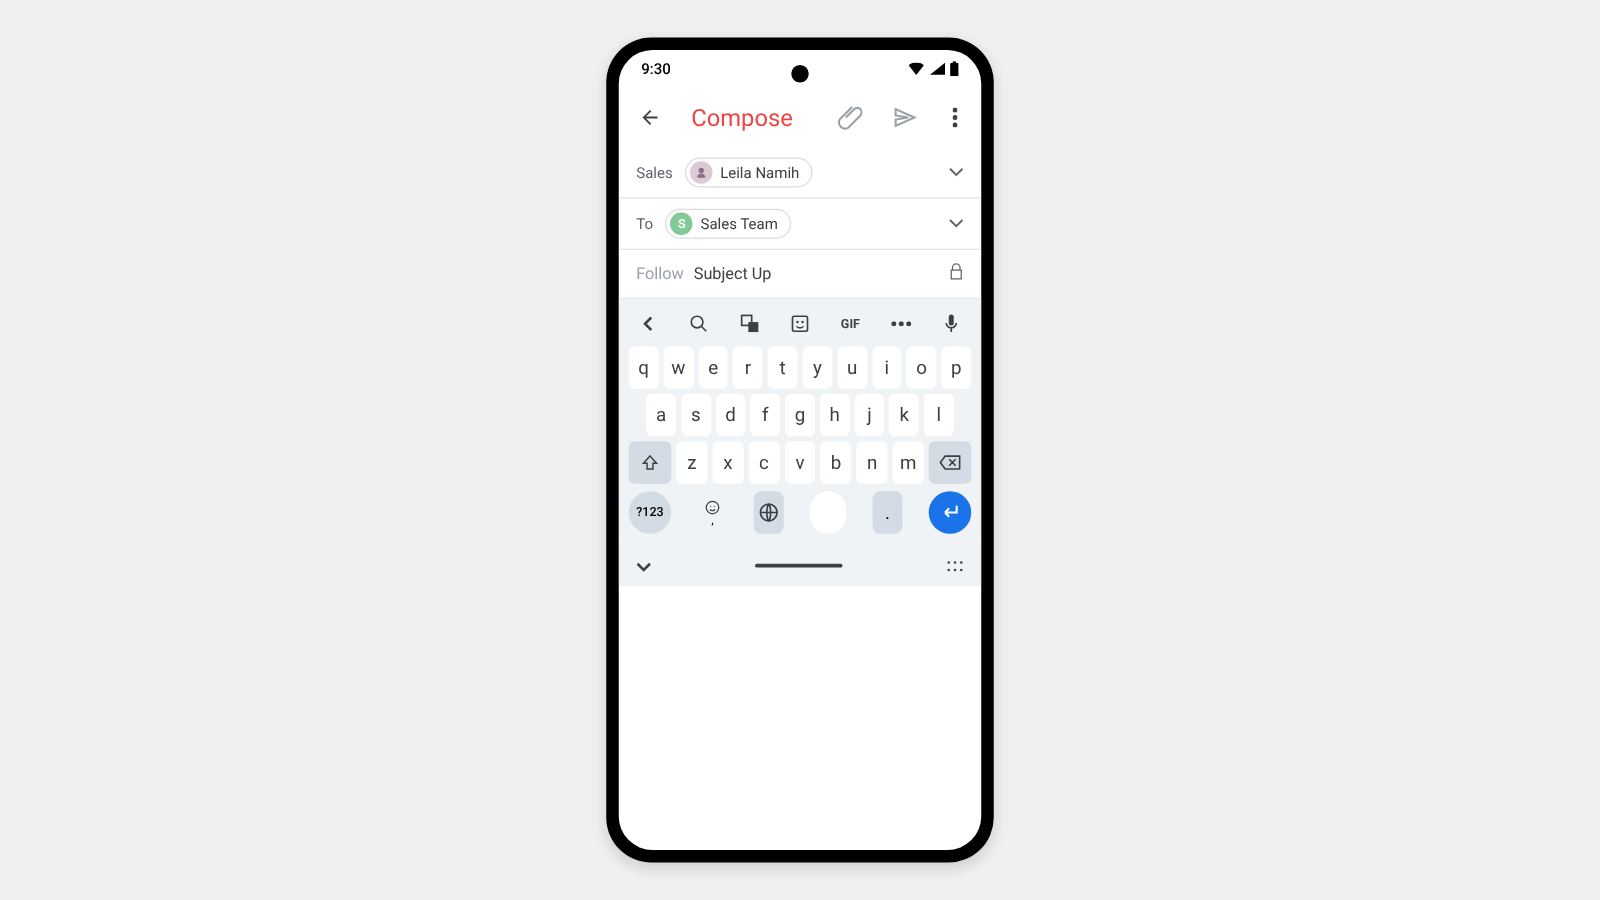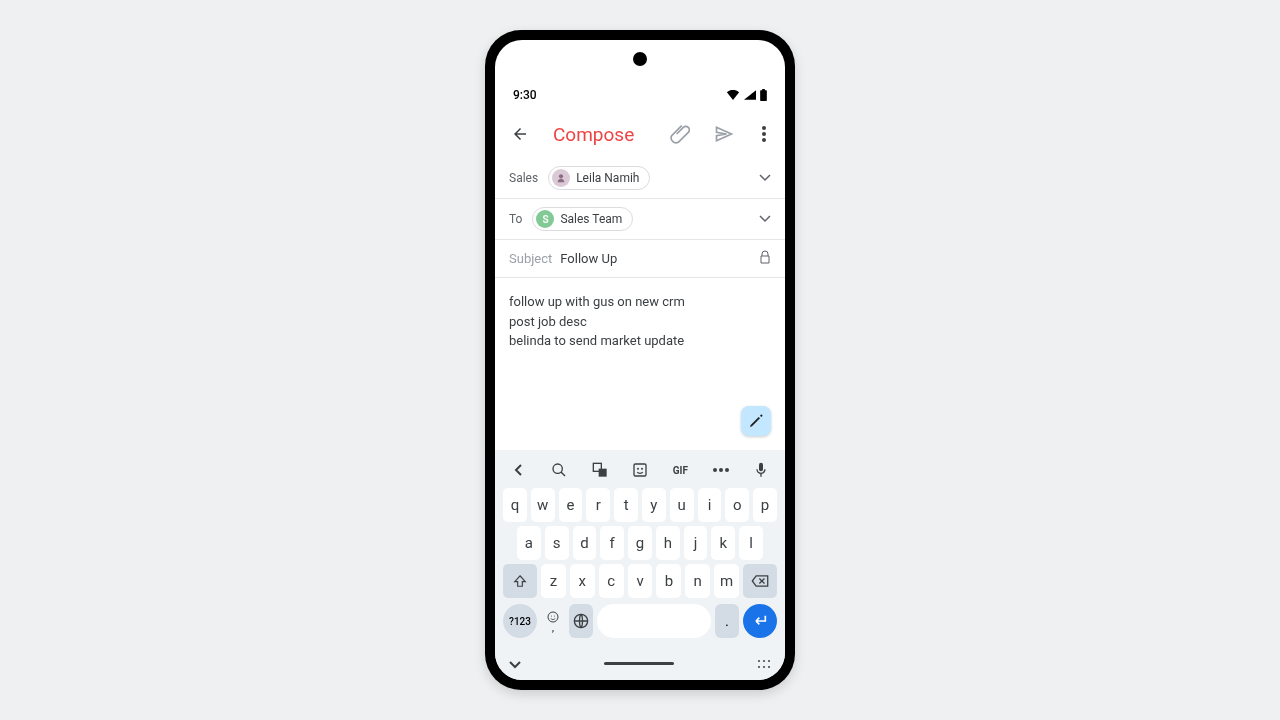--- a/index.html
+++ b/index.html
@@ -31,21 +31,20 @@
   position: relative;
 }
 .statusbar {
   height: 30px;
   display: flex;
   align-items: center;
   justify-content: space-between;
   padding: 0 18px;
   font-size: 12px;
   font-weight: 500;
-  margin-top: 40px;
 }
 .camera { position:absolute; top:12px; left:50%; transform:translateX(-50%); width:14px; height:14px; background:#000; border-radius:50%; }
 .status-icons { display:flex; gap:4px; align-items:center; }
 .appbar {
   height: 48px;
   display:flex;
   align-items:center;
   padding: 0 14px;
   gap: 22px;
 }
@@ -78,21 +77,21 @@
   position:relative;
 }
 .fab { position:absolute; right:14px; bottom:14px; width:30px; height:30px; background:#c2e7ff; border-radius:8px; display:flex; align-items:center; justify-content:center; box-shadow:0 1px 3px rgba(0,0,0,.2);}
 .keyboard { background:#eff3f6; padding: 4px 4px 8px; }
 .kb-top { display:flex; align-items:center; justify-content:space-between; padding:6px 10px; }
 .kb-top > * { width:20px; height:20px; display:flex; align-items:center; justify-content:center; }
 .kb-row { display:flex; gap:4px; padding:2px 4px; justify-content:center; }
 .key { flex:1; height:34px; background:#fff; border-radius:5px; display:flex; align-items:center; justify-content:center; font-size:15px; color:#3c4043; }
 .key.shade { background:#d3dce4; }
 .key.wide { flex:0 0 34px; }
-.bottom-row { display:flex; gap:4px; padding:4px 4px 0; align-items:center; }
+.bottom-row { display:flex; gap:21px; padding:4px 4px 0; align-items:center; }
 .numkey { flex:0 0 34px; height:34px; background:#d3dce4; border-radius:17px; display:flex; align-items:center; justify-content:center; font-size:10px; font-weight:500;}
 .emokey { flex:0 0 24px; height:34px; display:flex; align-items:center; justify-content:center; font-size:11px; flex-direction:column; line-height:0.9;}
 .globe { flex:0 0 24px; height:34px; background:#d3dce4; border-radius:6px; display:flex; align-items:center; justify-content:center;}
 .space { flex:1; height:34px; background:#fff; border-radius:17px; }
 .dot { flex:0 0 24px; height:34px; background:#d3dce4; border-radius:6px; display:flex; align-items:center; justify-content:center; font-size:15px;}
 .enter { flex:0 0 34px; height:34px; background:#1a73e8; border-radius:50%; display:flex; align-items:center; justify-content:center; color:#fff;}
 .navbar { height:34px; display:flex; align-items:center; justify-content:space-between; padding:0 14px; background:#eff3f6;}
 .handle { width:70px; height:3px; background:#3c4043; border-radius:2px; margin:0 auto;}
 .gif-label { font-size:10px; font-weight:700; color:#3c4043; }
 </style>
@@ -169,39 +168,29 @@
       <span>Sales Team</span>
     </div>
     <div class="chev">
       <svg width="12" height="8" viewBox="0 0 12 8">
             <path fill="none" stroke="#5f6368" stroke-width="1.5" d="M1 1l5 5 5-5"></path>
           </svg>
     </div>
   </div>
 
   <div class="subject-row">
-    <span class="subject-label">Subject</span>
-    <span class="subject-val">Follow Up</span>
+    <span class="subject-label">Follow</span>
+    <span class="subject-val">Subject Up</span>
     <div class="lock">
       <svg width="12" height="14" viewBox="0 0 24 28">
             <path fill="none" stroke="#5f6368" stroke-width="2" d="M6 12V8a6 6 0 0112 0v4M4 12h16v14H4z"></path>
           </svg>
     </div>
   </div>
 
-  <div class="body">
-    <div>follow up with gus on new crm</div>
-    <div>post job desc</div>
-    <div>belinda to send market update</div>
-    <div class="fab">
-      <svg width="16" height="16" viewBox="0 0 24 24">
-            <path fill="#1f1f1f" d="M3 21l3-1 12-12-2-2L4 18l-1 3zM18 4l2 2 2-2-2-2-2 2z"></path>
-          </svg>
-    </div>
-  </div>
 
   <div class="keyboard">
     <div class="kb-top">
       <div>
             <svg width="10" height="12" viewBox="0 0 8 12">
               <path fill="none" stroke="#3c4043" stroke-width="2" d="M6 1L1 6l5 5"></path>
             </svg>
           </div>
       <div>
             <svg width="16" height="16" viewBox="0 0 24 24">

